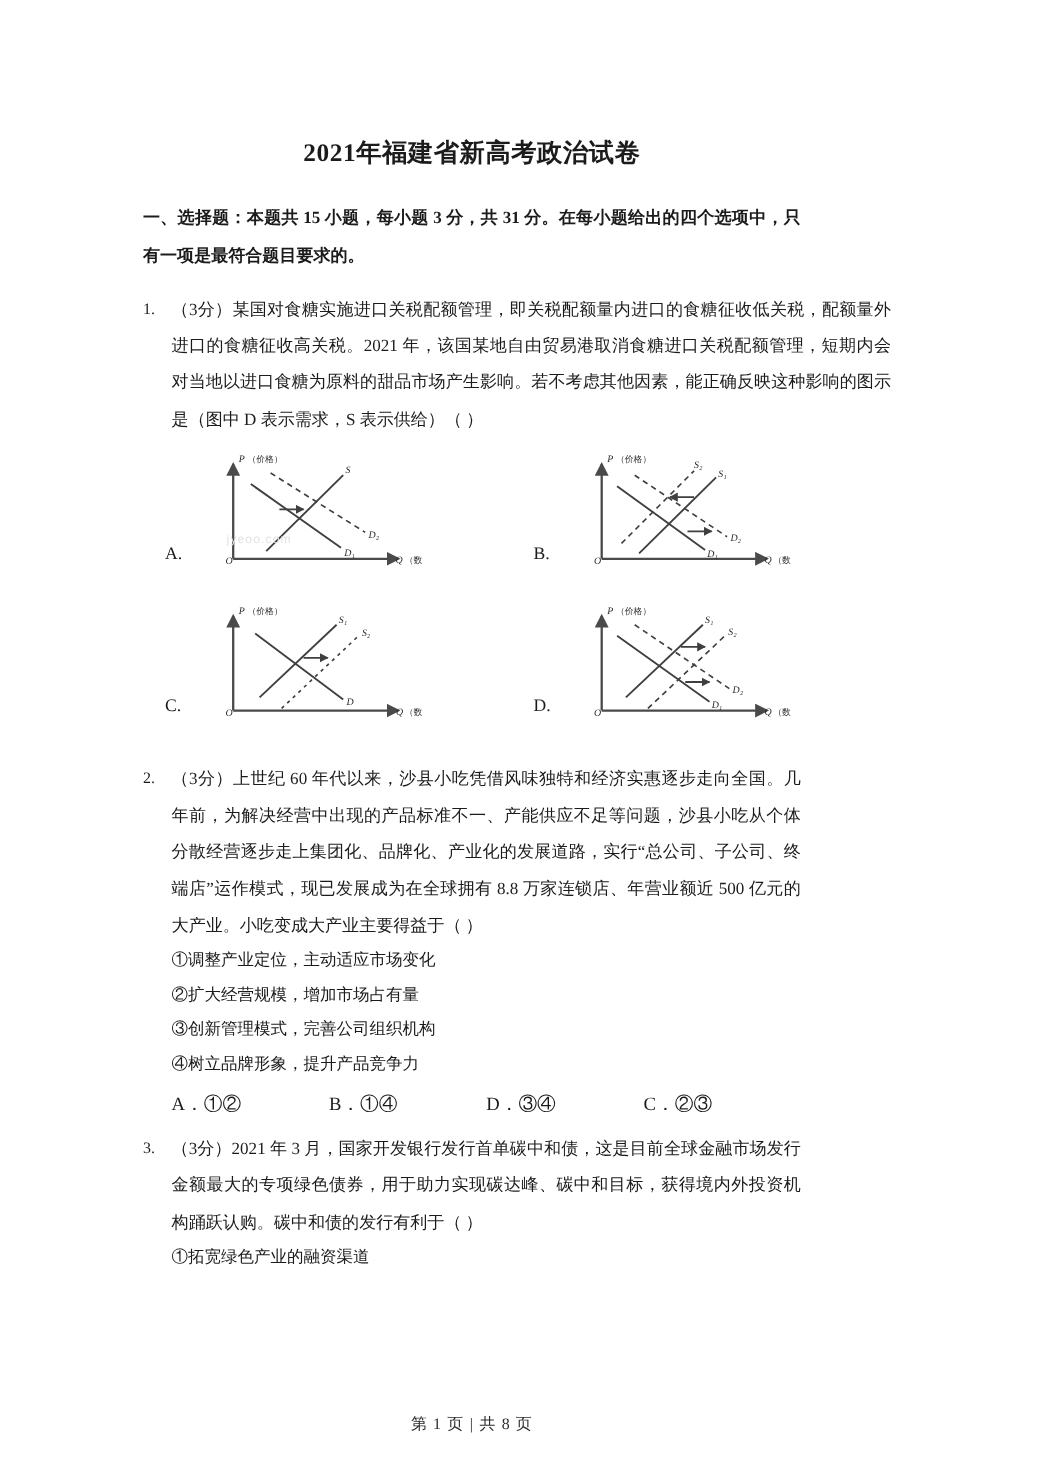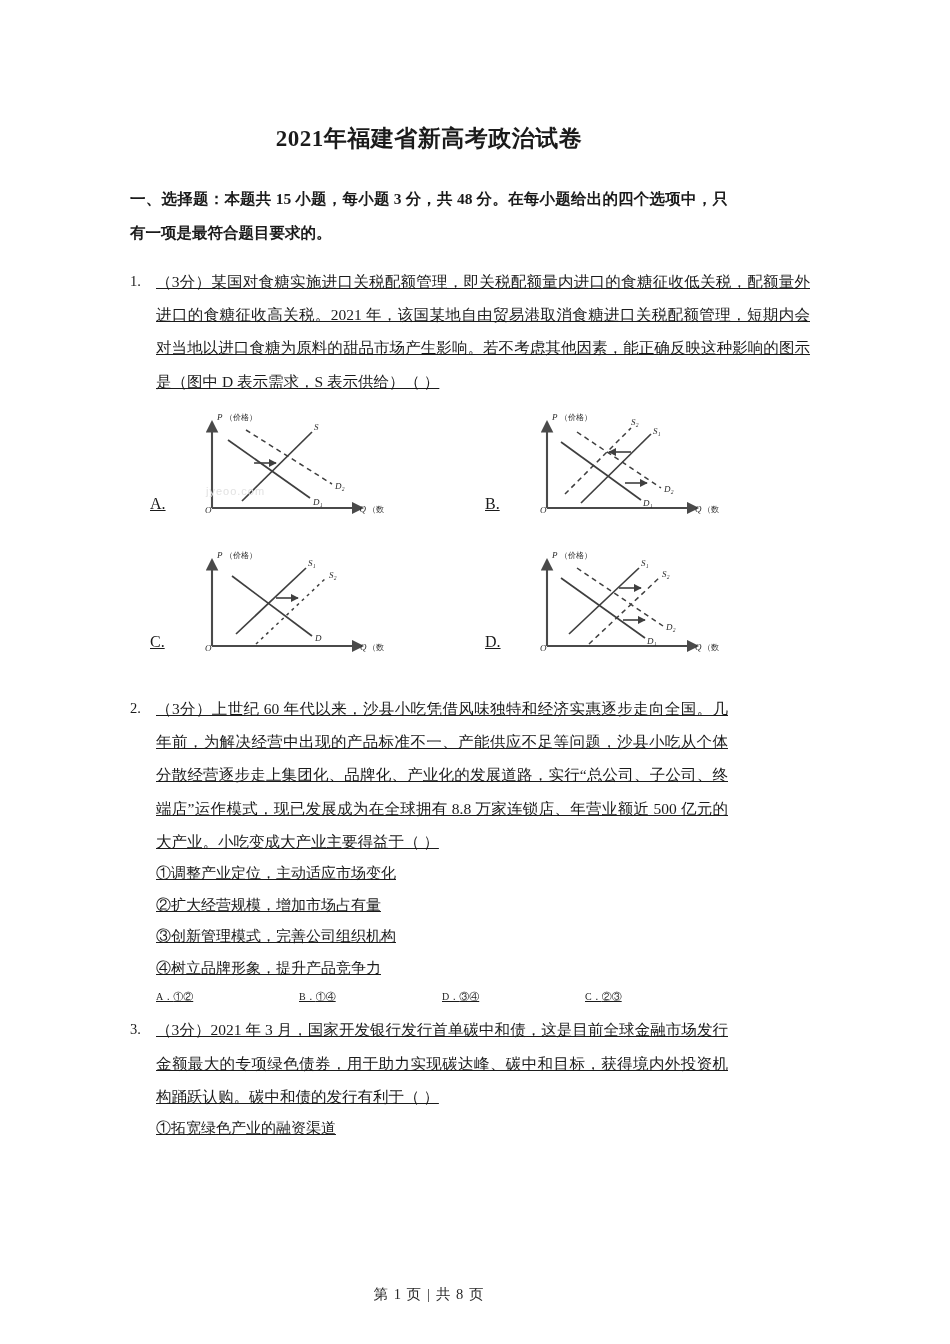--- a/index.html
+++ b/index.html
@@ -50,31 +50,30 @@
     width: 26px;
     flex: 0 0 26px;
     text-align: left;
     font-size: 14.5px;
     padding-top: 1px;
   }
   .q-body {
     flex: 1 1 auto;
     text-align: justify;
     text-justify: inter-ideograph;
-    text-decoration: underline;
   }
   .q-text { display: block; }
   .sub-item {
     display: block;
     font-size: 15px;
     line-height: 2.1;
   }
   .choice-row {
     display: flex;
-    font-size: 10px;
+    font-size: 17px;
     line-height: 2.1;
     margin-top: 2px;
     justify-content: flex-end;
   }
   .choice-row .opt { width: 25%; flex: 0 0 25%; }
   .opt-letter { font-family: "Liberation Serif", "DejaVu Serif", serif; }
 
   
   .fig-grid {
     margin-top: 10px;
@@ -127,21 +126,21 @@
   }
   .footer .sep { padding: 0 5px; }
 </style>
 </head>
 <body>
 
 <div class="page">
 
   <h1 class="doc-title">2021年福建省新高考政治试卷</h1>
 
-  <div class="section-head">一、选择题：本题共 15 小题，每小题 3 分，共 48 分。在每小题给出的四个选项中，只有一项是最符合题目要求的。</div>
+  <div class="section-head">一、选择题：本题共 15 小题，每小题 3 分，共 31 分。在每小题给出的四个选项中，只有一项是最符合题目要求的。</div>
 
   <div class="question">
     <div class="q-num">1.</div>
     <div class="q-body">
       <span class="q-text">（3分）某国对食糖实施进口关税配额管理，即关税配额量内进口的食糖征收低关税，配额量外进口的食糖征收高关税。2021 年，该国某地自由贸易港取消食糖进口关税配额管理，短期内会对当地以进口食糖为原料的甜品市场产生影响。若不考虑其他因素，能正确反映这种影响的图示是（图中 D 表示需求，S 表示供给）（      ）</span>
 
       <div class="fig-grid">
 
         <div class="fig-row">
 

